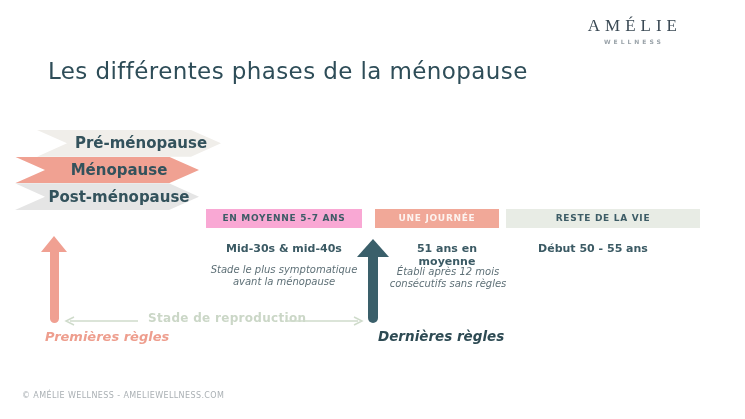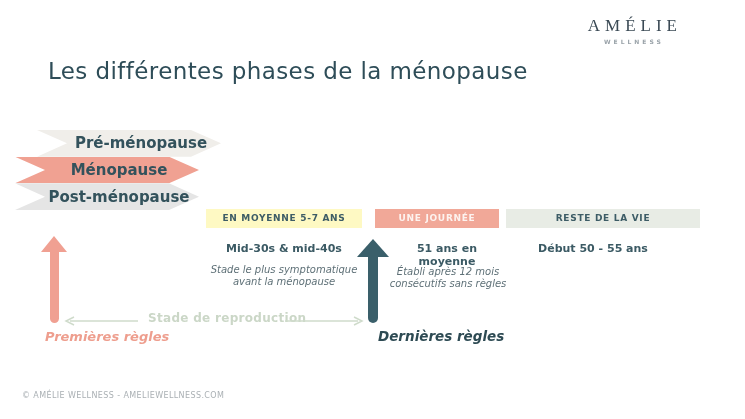--- a/index.html
+++ b/index.html
@@ -47,21 +47,21 @@
   .chevron.c0 { background: #f0eeea; }
   .chevron.c1 { background: #f8d3c8; }
   .chevron.c2 { background: #f0a192; }
   .chevron.c3 { background: #e5e5e5; }
 
   
   .dur {
     position: absolute; top: 209px; height: 19px; line-height: 19px;
     text-align: center; font-size: 9px; font-weight: 700; letter-spacing: 0.7px;
   }
-  .dur.d1 { left: 206px; width: 156px; background: #fef9c3; color: #3d5c66; }
+  .dur.d1 { left: 206px; width: 156px; background: #f9a8d4; color: #3d5c66; }
   .dur.d2 { left: 375px; width: 124px; background: #f1a898; color: #fdf3ef; }
   .dur.d3 { left: 506px; width: 194px; background: #e8ece5; color: #3d5c66; }
 
   
   .age {
     position: absolute; top: 242px; text-align: center;
     font-size: 11px; font-weight: 700; color: #3b5a64;
   }
   .age.a1 { left: 206px; width: 156px; }
   .age.a2 { left: 387px; width: 120px; }

